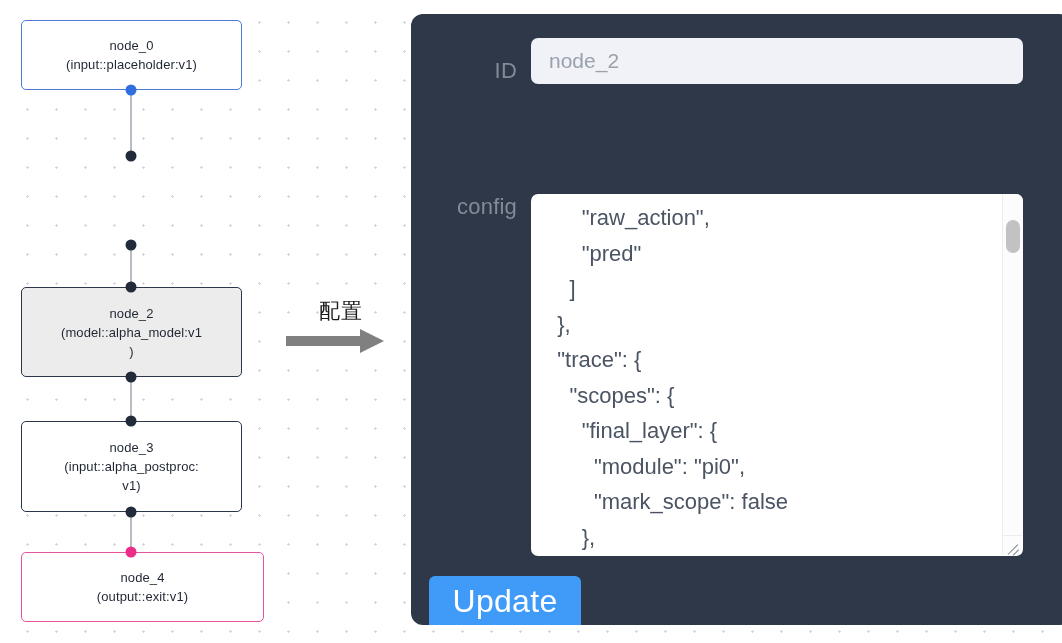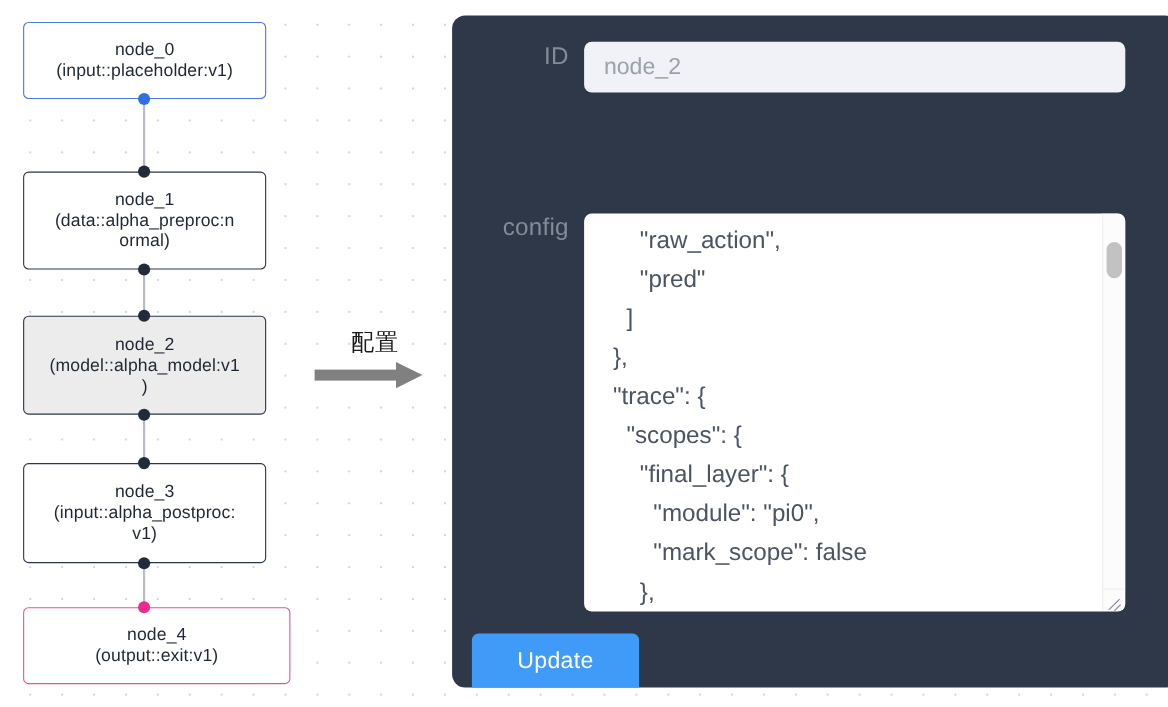--- a/index.html
+++ b/index.html
@@ -31,21 +31,21 @@
     position: absolute;
     box-sizing: border-box;
     background: #ffffff;
     border: 1.6px solid #2b3648;
     border-radius: 5px;
     display: flex;
     align-items: center;
     justify-content: center;
     text-align: center;
     color: #1f2733;
-    font-size: 16px;
+    font-size: 13px;
     line-height: 19px;
     letter-spacing: 0.1px;
     padding: 2px 14px;
   }
   .node .label { display: block; white-space: pre-line; }
 
   .node.blue   { border-color: #4c7ad6; }
   .node.pink   { border-color: #e8539e; }
   .node.sel    { background: #ececec; border-color: #2b3648; border-width: 1.8px; }
 
@@ -134,21 +134,21 @@
     background: #f0f2f7;
     border: none;
     border-radius: 7px;
     color: #9aa1ad;
     font-size: 21px;
     font-family: "Liberation Sans", sans-serif;
     padding: 0 18px;
     outline: none;
   }
 
-  #row-id    { left: 12px; top: 24px; }
+  #row-id    { left: 12px; top: 24px; align-items: flex-end; }
   #row-id .field-input { width: 492px; height: 46px; line-height: 46px; }
 
   #row-type  { left: 12px; top: 103px; }
   #row-type .field-input { width: 492px; height: 46px; line-height: 46px; }
 
   #row-config { left: 12px; top: 180px; }
   #config-box {
     position: relative;
     width: 492px;
     height: 362px;
@@ -217,21 +217,21 @@
   }
 
   #update-button {
     position: absolute;
     left: 18px; top: 562px;
     width: 152px; height: 50px;
     background: #3f9bf7;
     border: none;
     border-radius: 6px 6px 0 0;
     color: #ffffff;
-    font-size: 21px;
+    font-size: 32px;
     font-family: "Liberation Sans", sans-serif;
     letter-spacing: 0.3px;
     cursor: pointer;
     padding: 0;
     text-align: center;
     line-height: 46px;
   }
 </style>
 </head>
 <body>
@@ -242,25 +242,20 @@
   <div class="edge" style="left:131px; top:245px; height:42px;"></div>
   <div class="edge" style="left:131px; top:377px; height:44px;"></div>
   <div class="edge" style="left:131px; top:512px; height:40px;"></div>
 
   <div class="node blue" style="left:21px; top:20px; width:221px; height:70px;">
     <span class="label">node_0
 (input::placeholder:v1)</span>
   </div>
   <div class="handle blue" style="left:131px; top:90px;"></div>
 
-  <div class="node" style="left:21px; top:156px; width:221px; height:89px;">
-    <span class="label">node_1
-(data::alpha_preproc:n
-ormal)</span>
-  </div>
   <div class="handle" style="left:131px; top:156px;"></div>
   <div class="handle" style="left:131px; top:245px;"></div>
 
   <div class="node sel" style="left:21px; top:287px; width:221px; height:90px;">
     <span class="label">node_2
 (model::alpha_model:v1
 )</span>
   </div>
   <div class="handle" style="left:131px; top:287px;"></div>
   <div class="handle" style="left:131px; top:377px;"></div>

